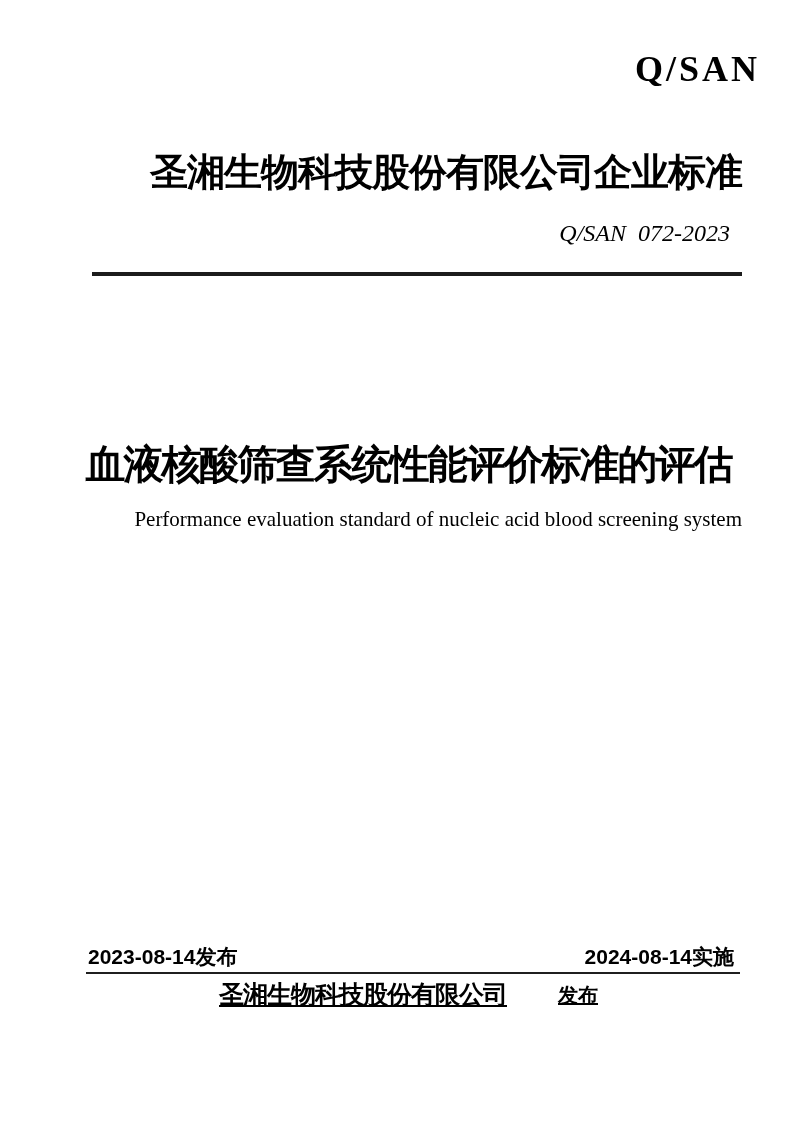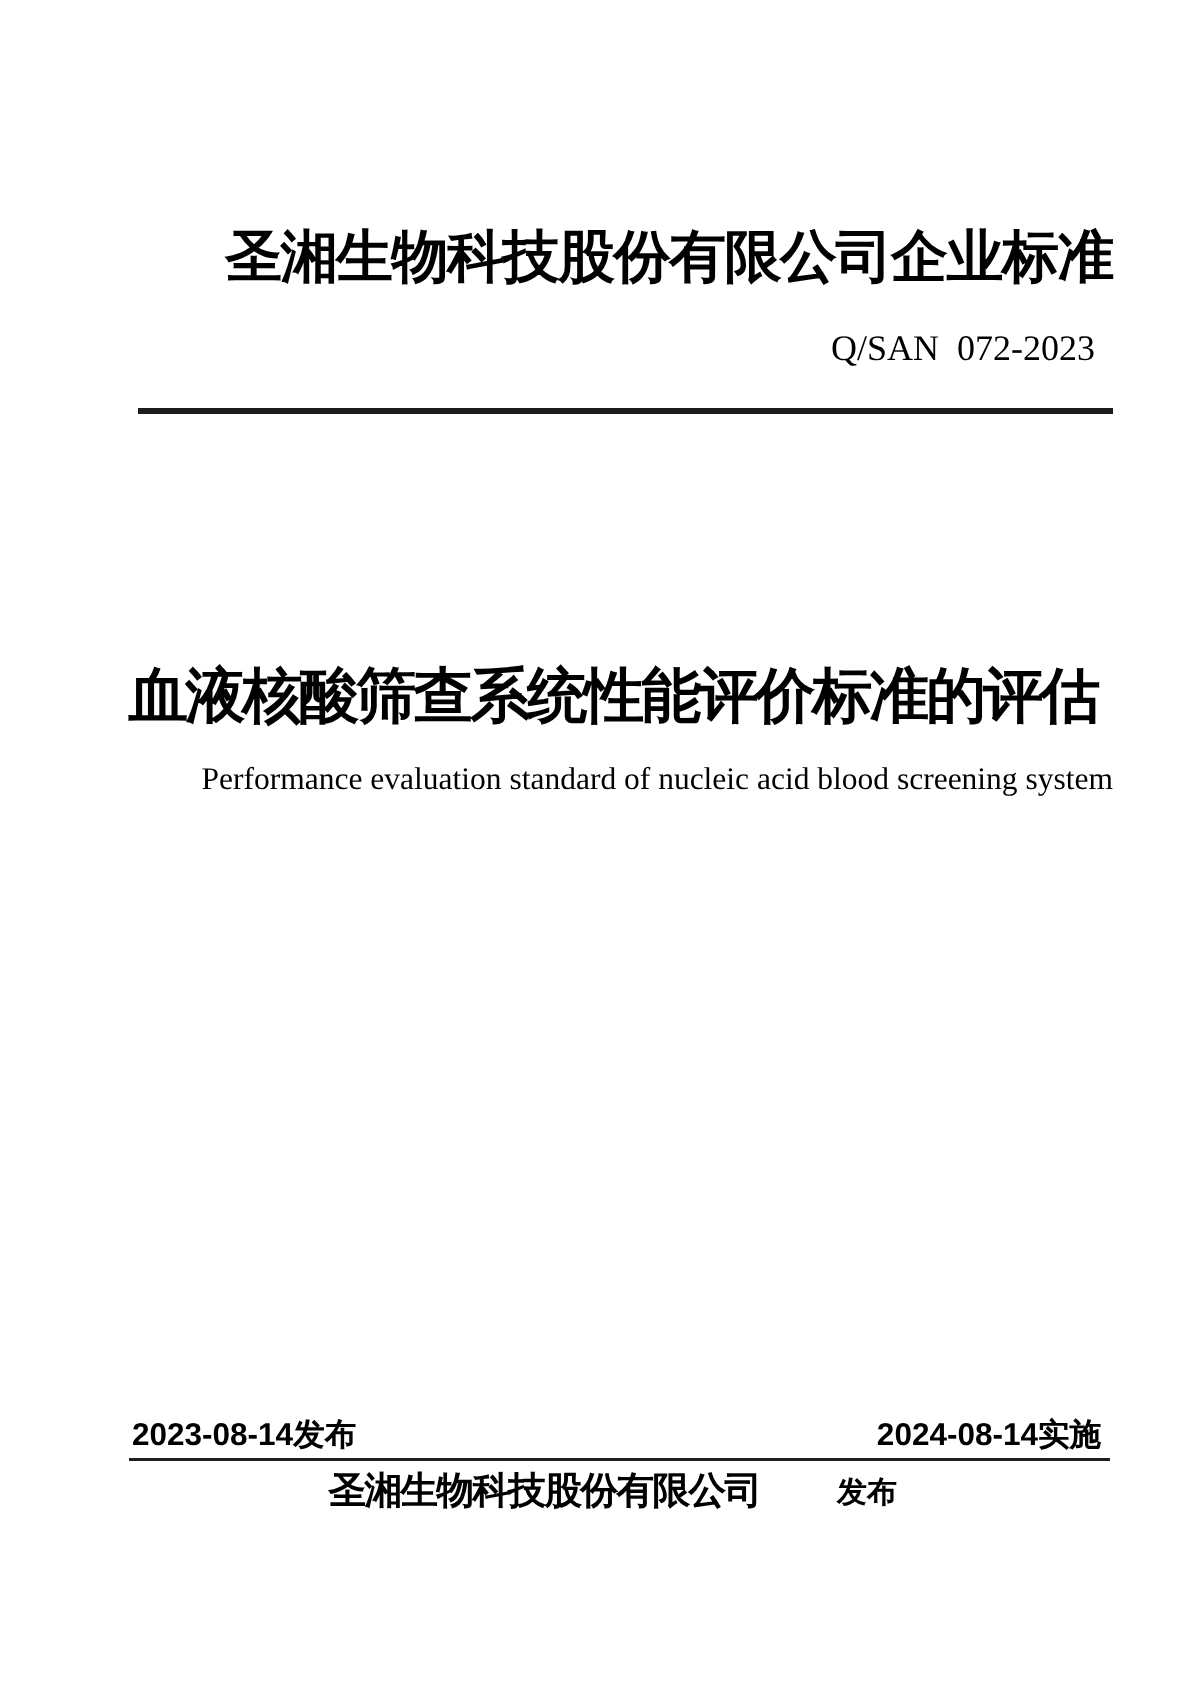--- a/index.html
+++ b/index.html
@@ -37,20 +37,21 @@
     white-space: nowrap;
   }
   .std-number {
     position: absolute;
     top: 219px;
     right: 70px;
     font-family: "Liberation Serif", serif;
     font-size: 24px;
     line-height: 1.2;
     white-space: pre;
+    font-style: italic;
   }
   .rule-top {
     position: absolute;
     top: 272px;
     left: 92px;
     width: 650px;
     height: 4px;
     background: #1c1c1c;
   }
   .title-zh {
@@ -99,20 +100,21 @@
   }
   .publisher-row {
     position: absolute;
     top: 980px;
     left: 75px;
     right: 58px;
     display: flex;
     justify-content: center;
     align-items: flex-end;
     gap: 51px;
+    text-decoration: underline;
   }
   .publisher-name {
     font-weight: bold;
     font-size: 25px;
     letter-spacing: -1px;
     line-height: 1.15;
     white-space: nowrap;
   }
   .publish-label {
     font-weight: 600;
@@ -120,20 +122,21 @@
     line-height: 1.15;
     padding-bottom: 2px;
     white-space: nowrap;
   }
 </style>
 </head>
 <body>
 
 <div class="page">
 
+  <div class="logo">Q/SAN</div>
 
   <div class="heading">圣湘生物科技股份有限公司企业标准</div>
 
   <div class="std-number">Q/SAN  072-2023</div>
 
   <div class="rule-top"></div>
 
   <div class="title-zh">血液核酸筛查系统性能评价标准的评估</div>
 
   <div class="title-en">Performance evaluation standard of nucleic acid blood screening system</div>

